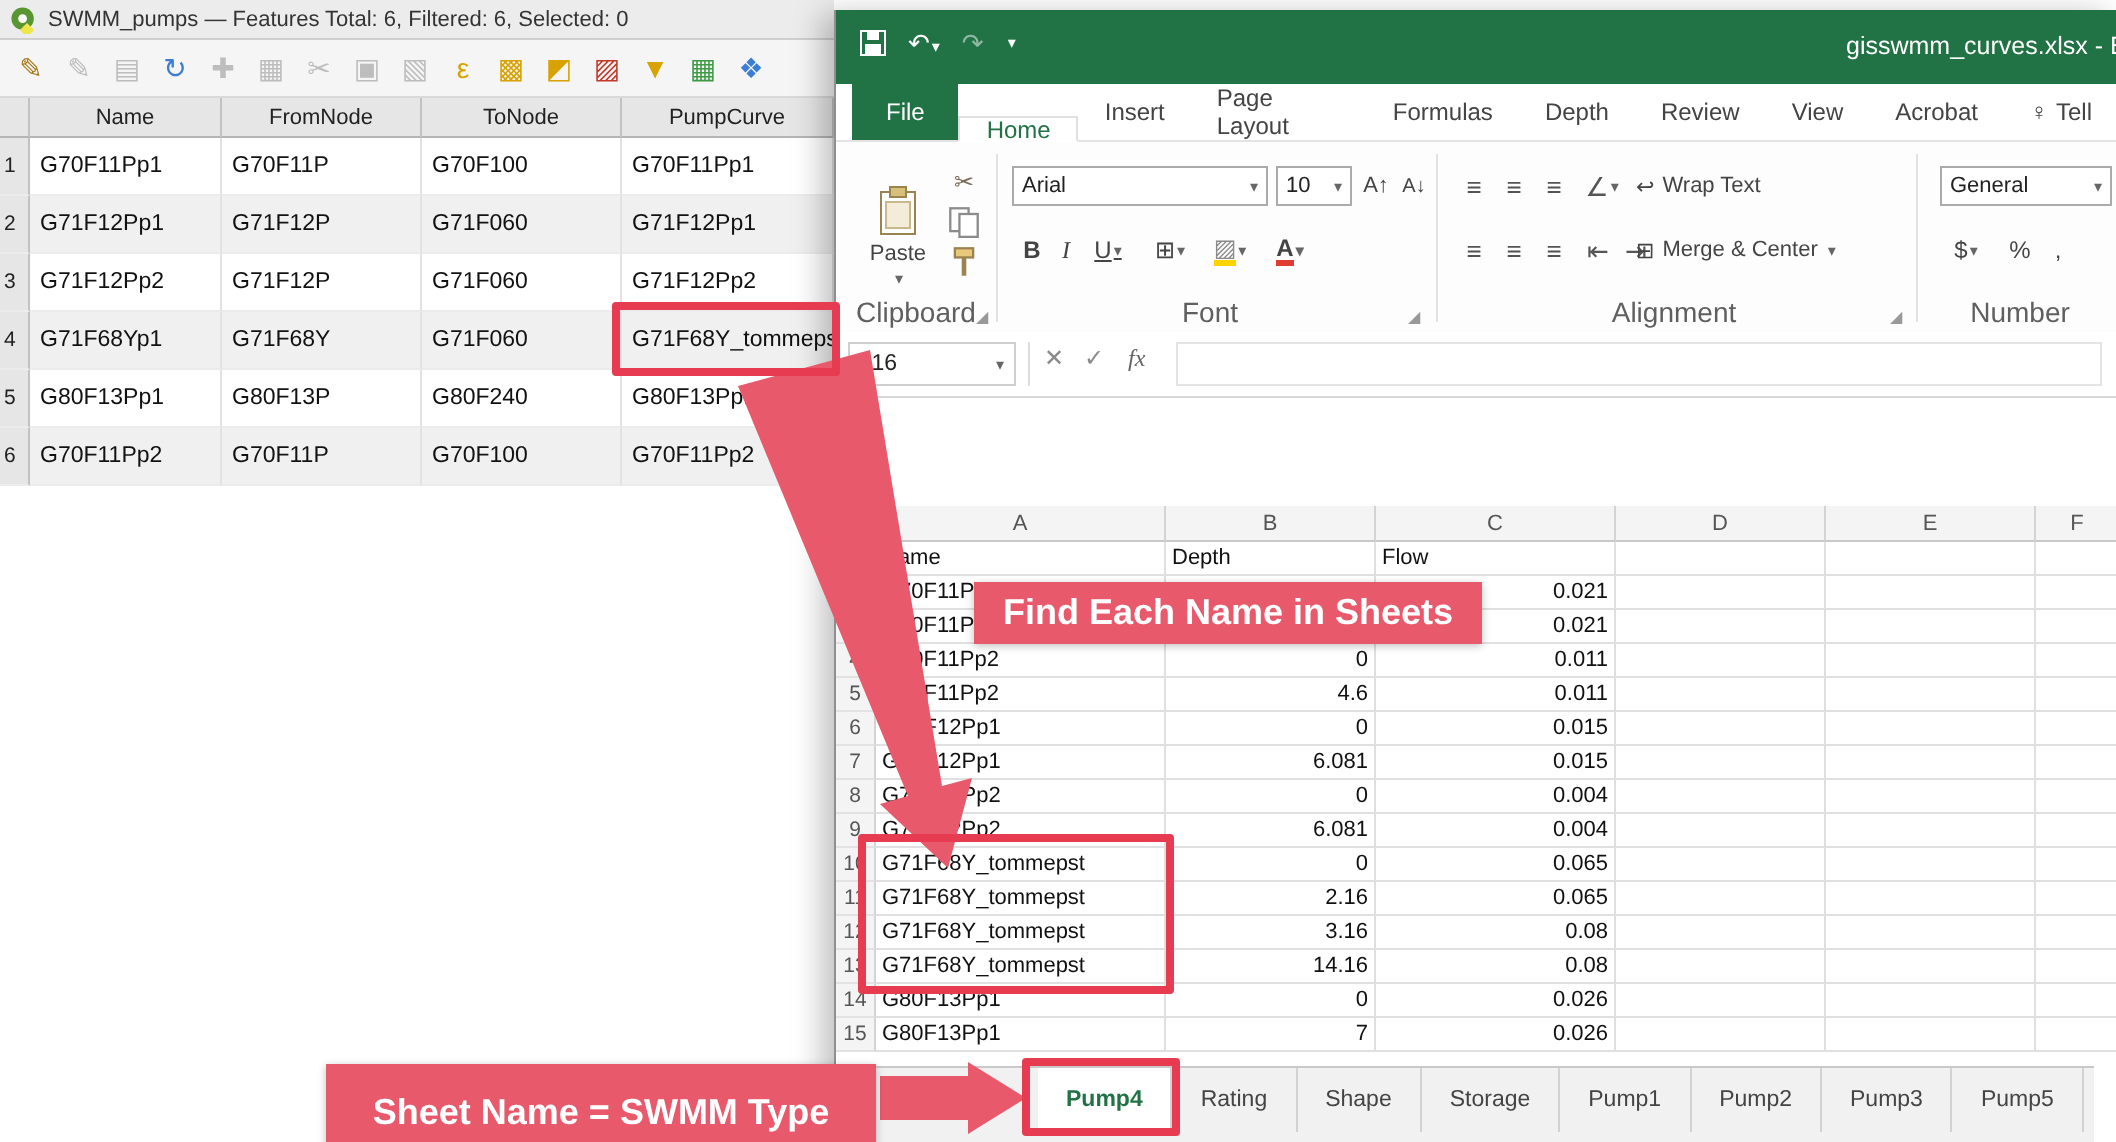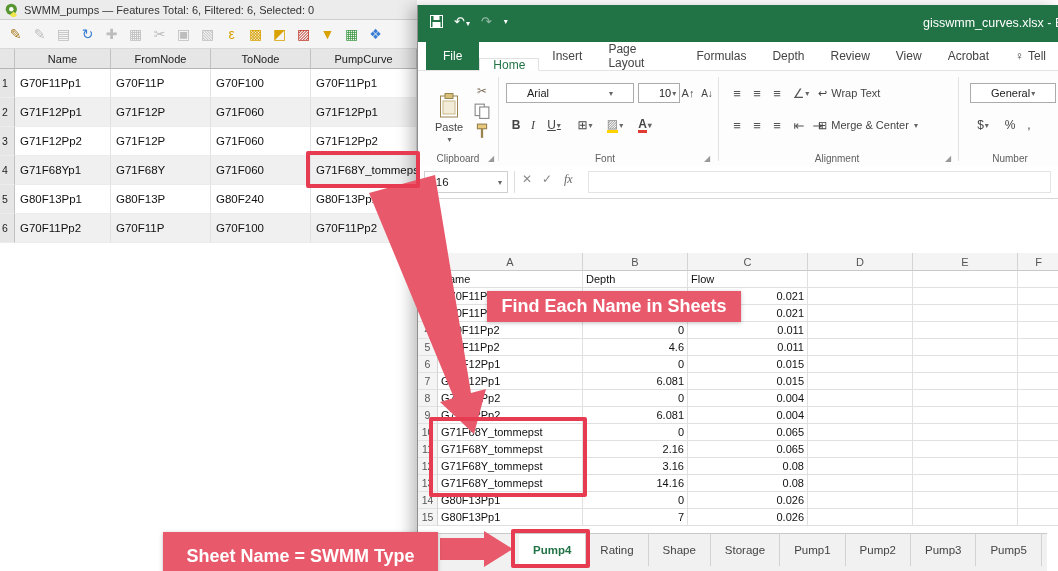--- a/index.html
+++ b/index.html
@@ -36,31 +36,31 @@
   .x-titletext{position:absolute;left:505px;top:11px;font-size:12.5px;white-space:nowrap;}
   .x-tabs{height:28px;background:#fff;display:flex;align-items:stretch;padding-left:8px;
           font-size:12px;color:#444;border-bottom:1px solid #e3e3e3;}
   .x-tab{display:flex;align-items:center;padding:0 13px;cursor:default;gap:4px;}
   .x-tab.file{background:var(--xl-green,#217346);color:#fff;padding:0 17px;}
   .x-tab.active{color:var(--xl-green,#217346);border:1px solid #e1e1e1;border-bottom:1px solid #fff;margin-bottom:-1px;background:#fff;margin-top:16px;}
   .x-ribbon{position:relative;height:96px;background:#fdfdfd;border-bottom:1px solid #d5d5d5;
             font-size:11px;color:#444;}
   .rsep{position:absolute;top:6px;bottom:6px;width:1px;background:#e2e2e2;}
   .rs1{left:80px;} .rs2{left:300px;} .rs3{left:540px;}
-  .gl{position:absolute;bottom:3px;text-align:center;font-size:10px;color:#5f5f5f;}
+  .gl{position:absolute;bottom:3px;text-align:center;font-size:14px;color:#5f5f5f;}
   .gl-clip{left:0;width:80px;} .gl-font{left:84px;width:206px;} .gl-align{left:304px;width:230px;} .gl-num{left:544px;width:96px;}
   .lah{position:absolute;bottom:4px;font-size:8px;color:#999;}
   .la1{left:70px;} .la2{left:286px;} .la3{left:527px;}
   .g-paste{position:absolute;left:8px;top:8px;width:46px;height:78px;display:flex;flex-direction:column;
            align-items:center;justify-content:center;gap:2px;color:#444;}
   .ric{position:absolute;width:16px;height:16px;display:flex;align-items:center;justify-content:center;
        font-size:12px;color:#7a6a56;}
   .i-cut{left:56px;top:12px;} .i-copy{left:56px;top:32px;} .i-painter{left:56px;top:52px;}
   .combo{position:absolute;height:20px;background:#fff;border:1px solid #ababab;box-sizing:border-box;
-         display:flex;align-items:center;justify-content:space-between;padding:0 20px;font-size:11px;color:#222;}
+         display:flex;align-items:center;justify-content:space-between;padding:0 4px;font-size:11px;color:#222;}
   .cb-font{left:88px;top:12px;width:128px;}
   .cb-size{left:220px;top:12px;width:38px;}
   .cb-general{left:552px;top:12px;width:86px;}
   .rbtn{position:absolute;height:20px;display:flex;align-items:center;justify-content:center;
         font-size:12px;color:#444;}
   .b-grow{left:261px;top:12px;width:18px;font-size:11px;}
   .b-shrink{left:280px;top:12px;width:18px;font-size:10px;}
   .b-bold{left:90px;top:44px;width:16px;font-weight:bold;}
   .b-italic{left:108px;top:44px;width:14px;font-style:italic;font-family:"Liberation Serif",serif;}
   .b-under{left:124px;top:44px;width:24px;text-decoration:underline;}

